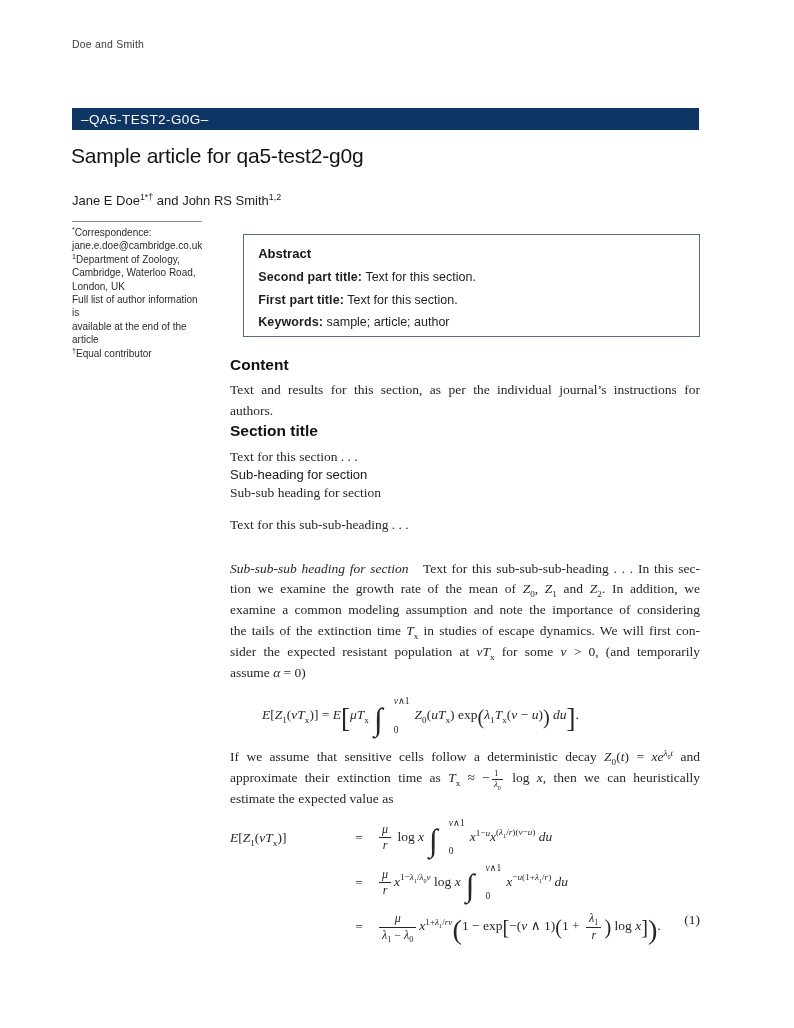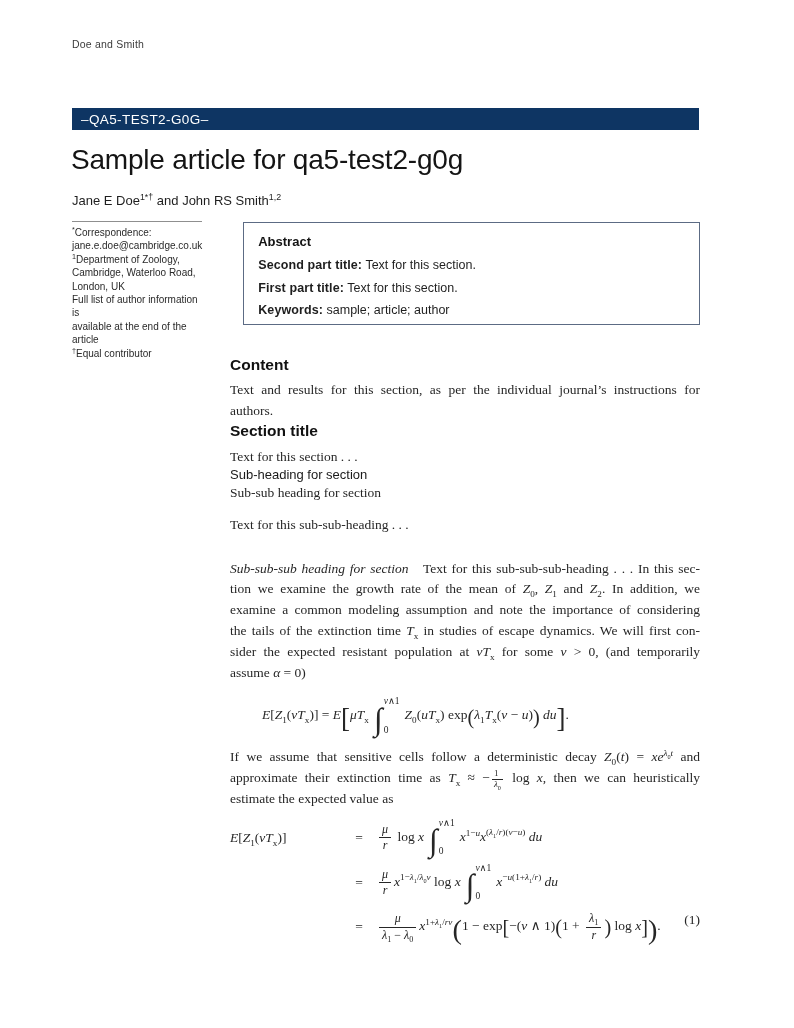--- a/index.html
+++ b/index.html
@@ -5,31 +5,31 @@
   html,body { margin:0; padding:0; background:#ffffff; }
   body { width:794px; height:1028px; position:relative; font-family:"Liberation Sans", sans-serif; color:#222; }
   .page { position:absolute; inset:0; background:#fff; overflow:hidden; }
 
   .running-head { position:absolute; left:72px; top:38px; font-size:10.5px; color:#3c3c3c; letter-spacing:0.2px; }
 
   .banner { position:absolute; left:72px; top:108px; width:627px; height:22px; background:#0e3563; color:#ffffff;
             display:flex; align-items:center; padding-left:9px; box-sizing:border-box;
             font-weight:normal; font-size:13.5px; letter-spacing:0.4px; }
 
-  .title { position:absolute; left:71px; top:144px; margin:0; font-size:28px; font-weight:400; color:#141414; letter-spacing:-0.2px; }
+  .title { position:absolute; left:71px; top:144px; margin:0; font-size:21px; font-weight:400; color:#141414; letter-spacing:-0.2px; }
 
   .authors { position:absolute; left:72px; top:193px; font-size:13px; color:#1e1e1e; }
   .authors sup { font-size:68%; }
 
   .two-col { position:absolute; left:72px; top:221px; width:628px; display:flex;gap:26px; }
   .sidebar { width:143px; margin-right:15px; font-size:10px; line-height:13.4px; color:#2a2a2a; }
   .sidebar .rule { border-top:1px solid #8f8f8f; margin-bottom:4px; }
   .sidebar sup { font-size:72%; }
 
-  .abstract-box { width:536px; box-sizing:border-box; border:1px solid #5c6b84; margin-top:1px; height:103px;
+  .abstract-box { width:536px; box-sizing:border-box; border:1px solid #5c6b84; margin-top:13px; height:103px;
                   padding:11px 14px; }
   .abs-heading { font-size:13px; font-weight:bold; color:#141414; margin-bottom:9px; }
   .abs-line { font-size:12.5px; margin-bottom:8.5px; color:#1e1e1e; }
   .abs-line b { letter-spacing:0.1px; }
 
   .main-col { position:absolute; left:230px; top:356px; width:470px; }
   .serif, .jline, .eq-display, .eq-align { font-family:"Liberation Serif", serif; color:#262626; }
 
   h2.sec { font-family:"Liberation Sans", sans-serif; font-size:15.5px; font-weight:bold; color:#111; margin:0 0 6px 0; }
   h3.subhead { font-family:"Liberation Sans", sans-serif; font-size:13px; font-weight:500; color:#1a1a1a; margin:0 0 3px 0; }
@@ -49,21 +49,21 @@
 
   .frac { display:inline-flex; flex-direction:column; vertical-align:middle; text-align:center; line-height:1.15; margin:0 3px; font-size:12px; }
   .frac .num { padding:0 3px 1px; border-bottom:1px solid #262626; }
   .frac .den { padding:1px 3px 0; }
   .sfrac { display:inline-flex; flex-direction:column; vertical-align:middle; text-align:center; line-height:1.05; margin:0 2px; font-size:9px; }
   .sfrac .num { padding:0 2px; border-bottom:1px solid #262626; }
   .sfrac .den { padding:0 2px; }
 
   .int { font-size:235%; font-weight:200; vertical-align:-0.33em; line-height:0; margin:0 0 0 5px; display:inline-block; }
   .ilim { display:inline-flex; flex-direction:column; justify-content:space-between; height:32px; vertical-align:middle;
-          font-size:9.5px; line-height:1; margin:0 5px 0 1px; }
+          font-size:9.5px; line-height:1; margin:0 5px 0 11px; }
   .ilim .up { position:relative; top:-3px; }
   .ilim .lo { position:relative; bottom:-3px; }
 
   .big  { font-size:200%; font-weight:300; vertical-align:-0.28em; line-height:0; display:inline-block; }
   .big1 { font-size:150%; font-weight:300; vertical-align:-0.2em;  line-height:0; display:inline-block; }
   .big2 { font-size:210%; font-weight:300; vertical-align:-0.3em;  line-height:0; display:inline-block; }
 
   .eq-display { margin:17px 0 15px 0; padding-left:32px; font-size:13.5px; white-space:nowrap; }
 
   .eq-align { display:grid; grid-template-columns:112px 34px auto; align-items:center; row-gap:13px; margin-top:12px;

